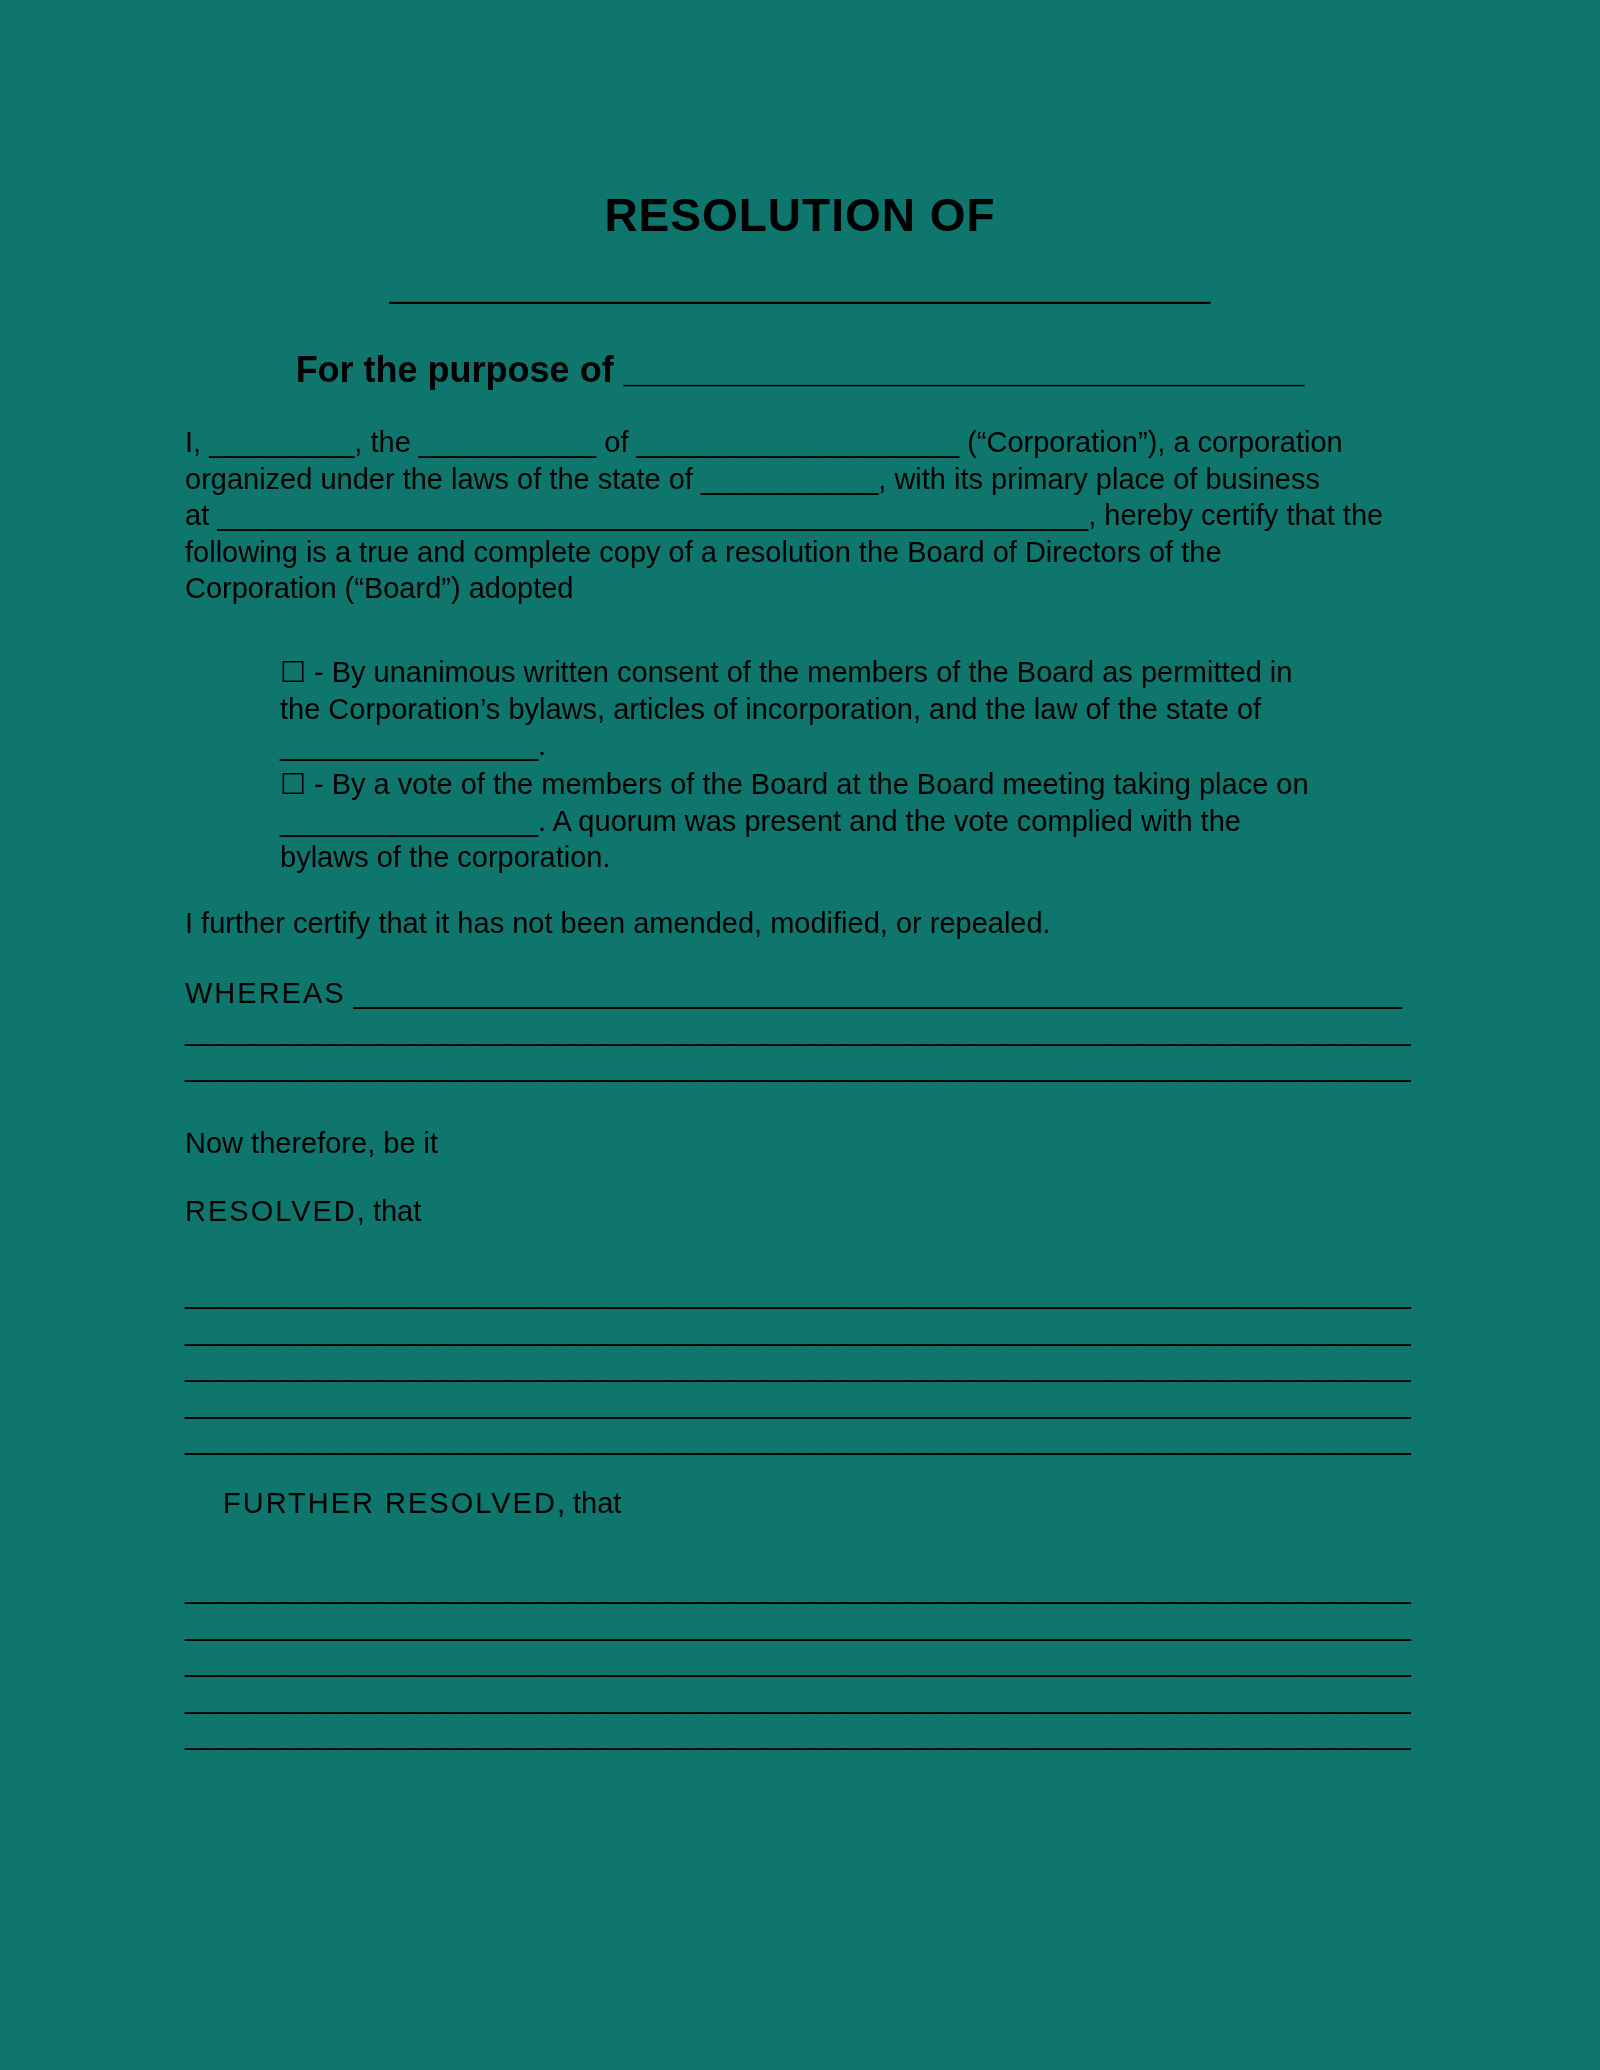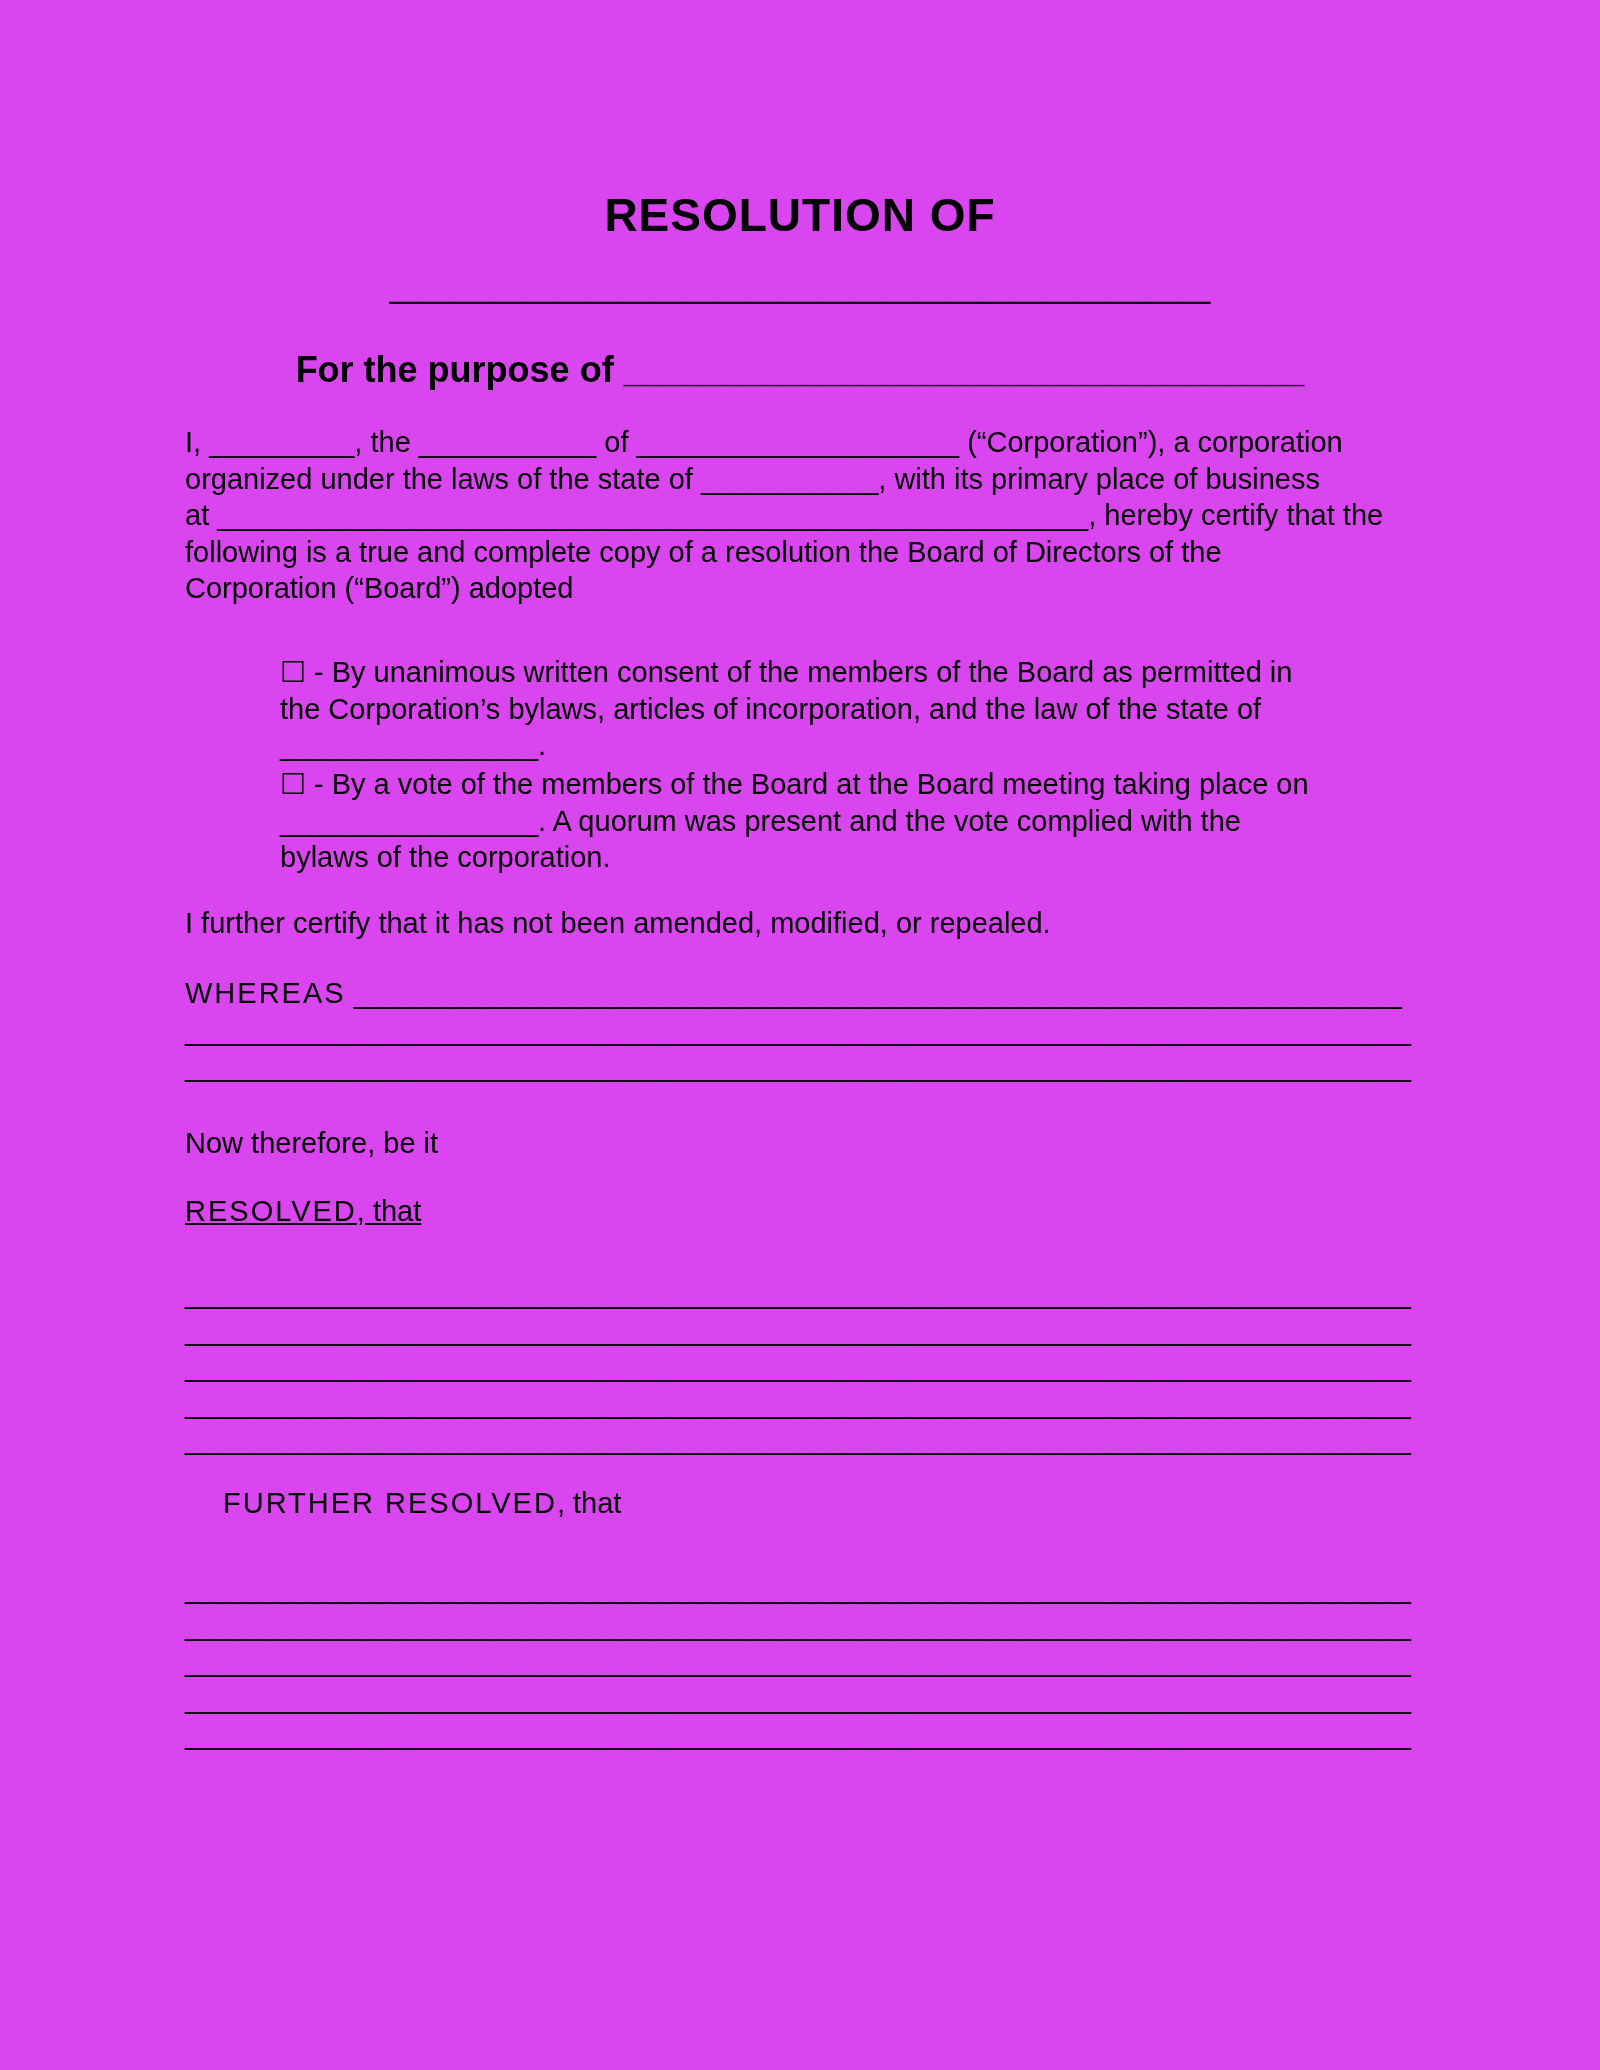--- a/index.html
+++ b/index.html
@@ -1,21 +1,21 @@
 <!DOCTYPE html>
 <html><head>
 <meta charset="utf-8">
 <style>
   html, body { margin: 0; padding: 0; background: #888; }
   .page {
     position: relative;
     width: 1600px;
     height: 2070px;
     margin: 0 auto;
-    background: #d946ef;
+    background: #0f766e;
     color: #000000;
     font-family: "Liberation Sans", "DejaVu Sans", sans-serif;
     font-size: 29px;
     line-height: 36.5px;
   }
   .abs { position: absolute; left: 185px; width: 1230px; }
   .pre { white-space: pre-line; }
   .center { text-align: center; }
   .title {
     top: 189px;
@@ -39,21 +39,21 @@
   .intro   { top: 424px; }
   .option1 { top: 654px; }
   .option2 { top: 766px; }
   .option  { left: 280px; width: 1140px; }
   .cb { margin-right: 8px; }
   .certify { top: 905px; }
   .whereas { top: 975px; }
   .caps { letter-spacing: 2px; }
   .caps-gap { margin-right: 8px; }
   .now-therefore { top: 1125px; }
-  .resolved { top: 1193px; text-decoration: underline; }
+  .resolved { top: 1193px; }
   .resolved-blanks { top: 1275px; }
   .further { top: 1485px; margin-left: 38px; }
   .further-blanks { top: 1570px; }
 </style>
 </head>
 <body>
 
 <div class="page">
 
   <div class="abs center title">RESOLUTION OF</div>

